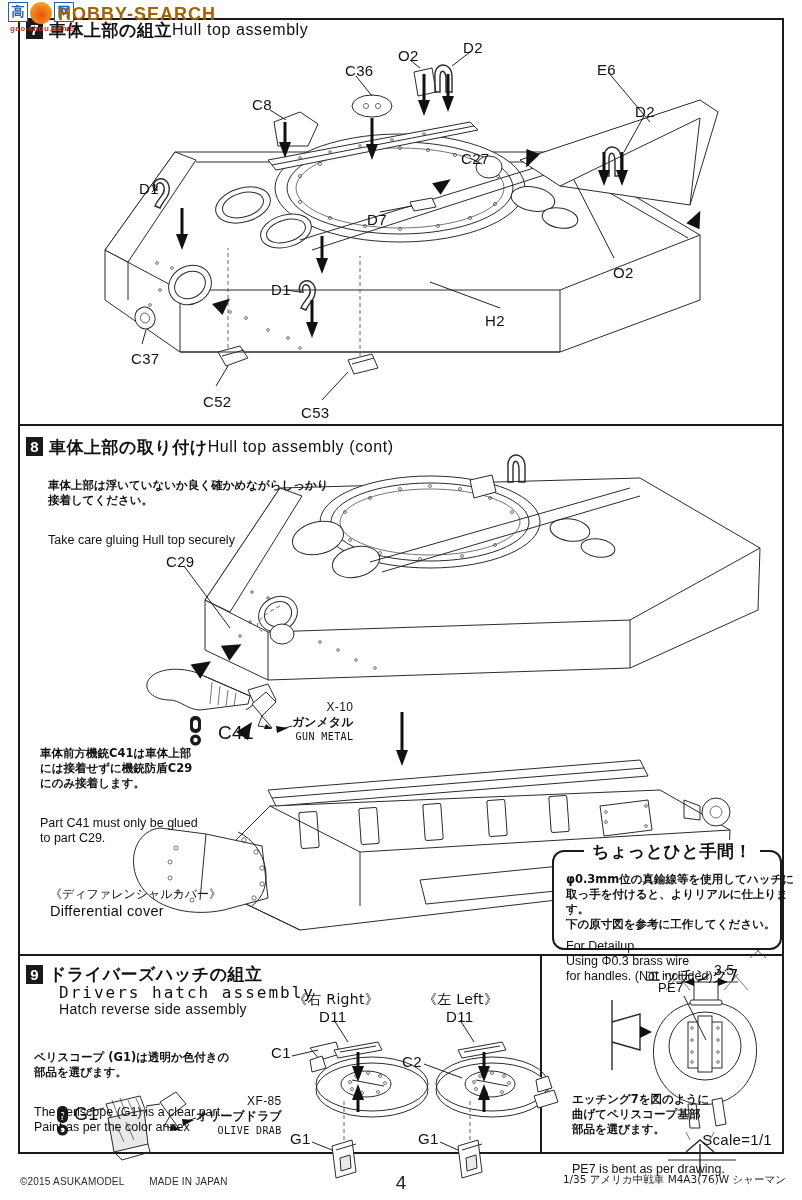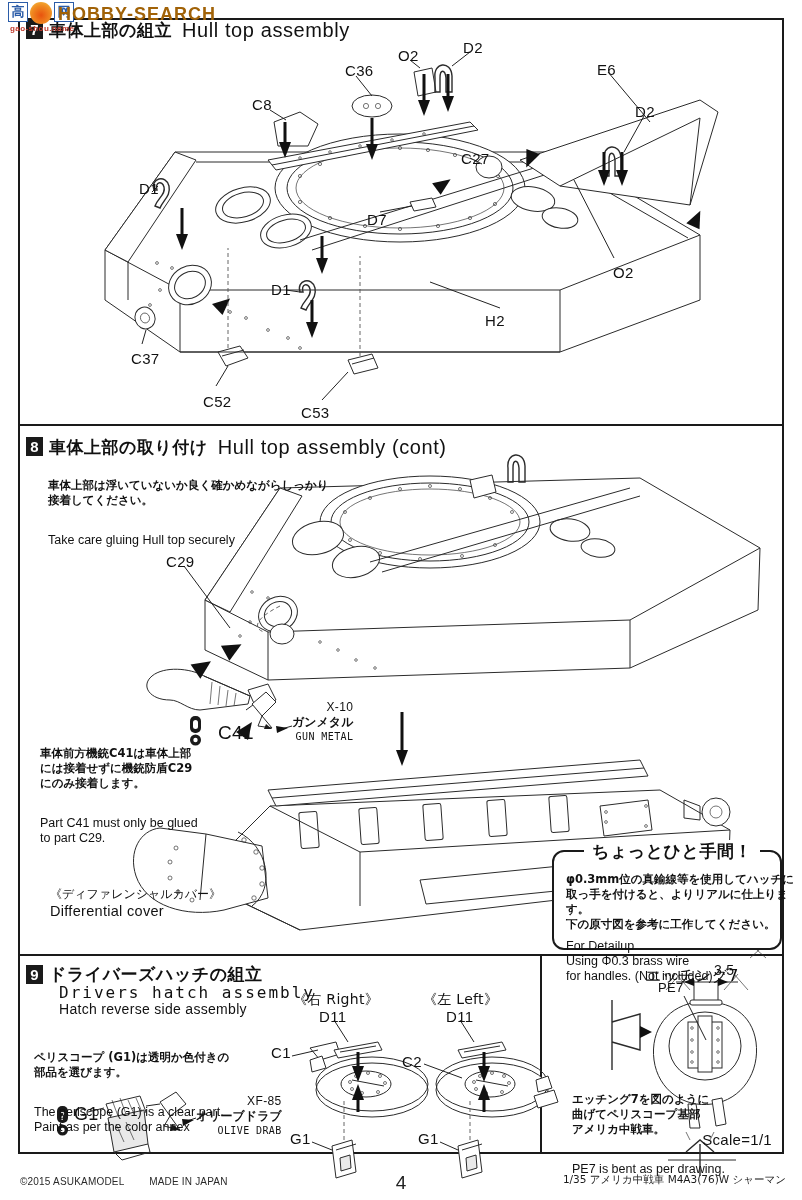--- a/index.html
+++ b/index.html
@@ -62,24 +62,23 @@
     flex: 0 0 auto;
   }
   .step-title-jp {
     font-size: 17px;
     font-weight: bold;
     letter-spacing: .5px;
     line-height: 20px;
     font-family: "DejaVu Sans", sans-serif;
   }
   .step-title-en {
-    font-size: 20px;
+    font-size: 16px;
     letter-spacing: .6px;
     line-height: 20px;
-    margin-left: 10px;
     font-family: "Liberation Sans", sans-serif;
   }
 
   .step9-titles { line-height: 1.12; }
   .step9-titles .t-jp {
     font-size: 17px; font-weight: bold; letter-spacing: .5px;
     font-family: "DejaVu Sans", sans-serif;
   }
   .step9-titles .t-en1 {
     font-size: 16px; letter-spacing: 2.0px; display: block;
@@ -850,21 +849,21 @@
   <span class="lbl" style="left:402px; top:1053px;">C2</span>
   <span class="lbl" style="left:418px; top:1130px;">G1</span>
 
   <span class="lbl jp" style="left:645px; top:966px;">エッチング7</span>
   <span class="lbl sm" style="left:658px; top:980px;">PE7</span>
   <span class="lbl" style="left:714px; top:962px; font-size:14px;">3.5</span>
 
   <div class="note" style="left:572px; top:1074px; width:180px;">
     <span class="jp">エッチング7を図のように
 曲げてペリスコープ基部
-アメリカ中戦車。</span>
+部品を選びます。</span>
     <span class="en">PE7 is bent as per drawing.</span>
   </div>
 
   <span class="scale-note">Scale=1/1</span>
 
   <div class="footer-left">
     <span>©2015 ASUKAMODEL</span>
     <span class="maker">MADE IN JAPAN</span>
   </div>
   <div class="footer-page">4</div>

